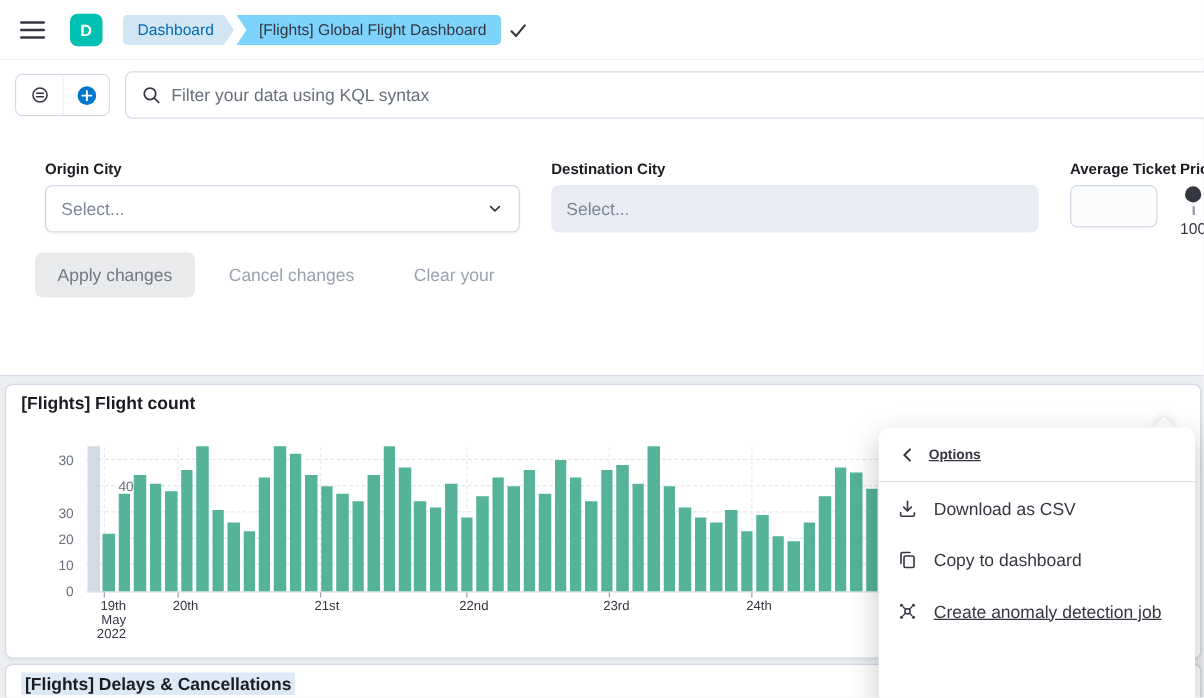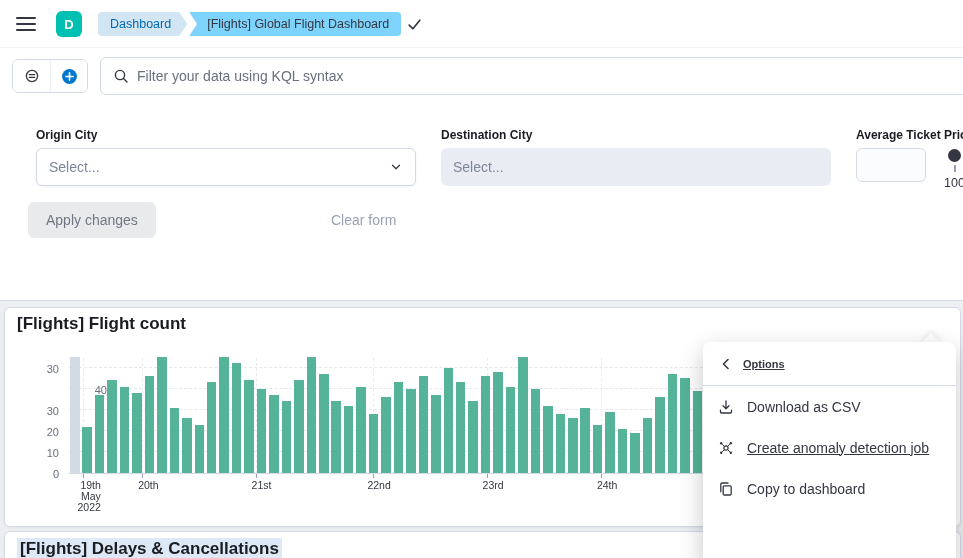--- a/index.html
+++ b/index.html
@@ -47,21 +47,21 @@
 
   .apply-btn { position:absolute; left:28px; top:202px; height:36px; padding:0 18px; background:#e9eaec; border:none; border-radius:6px; font-family:inherit; font-size:14px; font-weight:500; color:#717784; cursor:pointer; }
   .text-btn { position:absolute; top:202px; height:36px; line-height:36px; background:none; border:none; font-family:inherit; font-size:14px; color:#9aa2b1; cursor:pointer; }
   .cancel-btn { left:183px; }
   .clear-btn { left:331px; }
 
   
   .panel { position:absolute; background:#fff; border:1px solid #d3dae6; border-radius:6px; box-shadow:0 1px 3px rgba(0,0,0,0.05); }
   .flight-panel { left:4px; top:307px; width:957px; height:220px; }
   .delays-panel { left:4px; top:531px; width:957px; height:32px; border-radius:6px 6px 0 0; }
-  .panel-title { position:absolute; left:12px; top:6px; font-size:17px; font-weight:bold; color:#1a1c21; white-space:nowrap; }
+  .panel-title { position:absolute; left:12px; top:6px; font-size:14px; font-weight:bold; color:#1a1c21; white-space:nowrap; }
   .panel-title.highlight { background:#dde9f6; padding:1px 3px; }
 
   
   .chart-wrap { position:absolute; left:0; top:40px; width:100%; height:170px; }
   .plot { position:absolute; left:64px; top:10px; width:884px; height:116px; border-bottom:1px solid #d3dae6; }
   .bar { position:absolute; bottom:0; width:9.5px; }
   .hgrid { position:absolute; left:0; width:100%; height:0; border-top:1px dashed #e4e7ed; }
   .vgrid { position:absolute; top:0; height:100%; width:0; border-left:1px dashed #e9ecf1; }
   .ylab { position:absolute; width:54px; text-align:right; font-size:11px; color:#69707d; line-height:12px; }
   .xtickmark { position:absolute; top:126px; width:1px; height:4px; background:#98a2b3; }
@@ -145,21 +145,22 @@
     <span>Select...</span>
   </div>
 
   <div class="ctl-label" style="left:856px; top:128px; width:120px; overflow:hidden;">Average Ticket Price</div>
   <input class="price-input" style="">
   <div class="slider-handle"></div>
   <div class="slider-tick"></div>
   <div class="slider-value">100</div>
 
   <button class="apply-btn">Apply changes</button>
-  <button class="text-btn clear-btn">Clear form</button>
+  <button class="text-btn cancel-btn">Cancel changes</button>
+  <button class="text-btn clear-btn">Clear your</button>
 </div>
 
 <div class="panel flight-panel">
   <div class="panel-title">[Flights] Flight count</div>
   <div class="chart-wrap">
     <div class="plot">
         <div class="hgrid" style="bottom: 21.0909px;"></div>
         <div class="hgrid" style="bottom: 42.1818px;"></div>
         <div class="hgrid" style="bottom: 63.2727px;"></div>
         <div class="hgrid" style="bottom: 84.3636px;"></div>
@@ -280,35 +281,35 @@
     <span class="label">Options</span>
   </div>
   <button class="ctx-item">
     <span class="mi">
       <svg width="16" height="16" viewBox="0 0 16 16">
           <path d="M8 2 v7.2 M5 6.7 L8 9.7 L11 6.7 M2.5 11.2 v1.8 a1 1 0 0 0 1 1 h9 a1 1 0 0 0 1 -1 v-1.8" fill="none" stroke="currentColor" stroke-width="1.3" stroke-linecap="round" stroke-linejoin="round"></path>
         </svg>
     </span>
     <span class="label">Download as CSV</span>
   </button>
+  <button class="ctx-item">
+    <span class="mi">
+      <svg width="16" height="16" viewBox="0 0 16 16">
+          <rect x="5.2" y="4.8" width="8" height="9.2" rx="1.2" fill="none" stroke="currentColor" stroke-width="1.3"></rect>
+          <path d="M2.8 10.8 V3.2 a1.2 1.2 0 0 1 1.2 -1.2 h6" fill="none" stroke="currentColor" stroke-width="1.3" stroke-linecap="round"></path>
+        </svg>
+    </span>
+    <span class="label">Copy to dashboard</span>
+  </button>
   <button class="ctx-item underline">
     <span class="mi">
       <svg width="16" height="16" viewBox="0 0 16 16">
           <circle cx="8" cy="8" r="2.1" fill="none" stroke="currentColor" stroke-width="1.2"></circle>
           <circle cx="3.2" cy="3.2" r="1.2" fill="currentColor"></circle>
           <circle cx="12.8" cy="3.2" r="1.2" fill="currentColor"></circle>
           <circle cx="3.2" cy="12.8" r="1.2" fill="currentColor"></circle>
           <circle cx="12.8" cy="12.8" r="1.2" fill="currentColor"></circle>
           <path d="M4.2 4.2 L6.4 6.4 M11.8 4.2 L9.6 6.4 M4.2 11.8 L6.4 9.6 M11.8 11.8 L9.6 9.6" stroke="currentColor" stroke-width="1"></path>
         </svg>
     </span>
     <span class="label">Create anomaly detection job</span>
   </button>
-  <button class="ctx-item">
-    <span class="mi">
-      <svg width="16" height="16" viewBox="0 0 16 16">
-          <rect x="5.2" y="4.8" width="8" height="9.2" rx="1.2" fill="none" stroke="currentColor" stroke-width="1.3"></rect>
-          <path d="M2.8 10.8 V3.2 a1.2 1.2 0 0 1 1.2 -1.2 h6" fill="none" stroke="currentColor" stroke-width="1.3" stroke-linecap="round"></path>
-        </svg>
-    </span>
-    <span class="label">Copy to dashboard</span>
-  </button>
 </div>
 
 </body></html>

